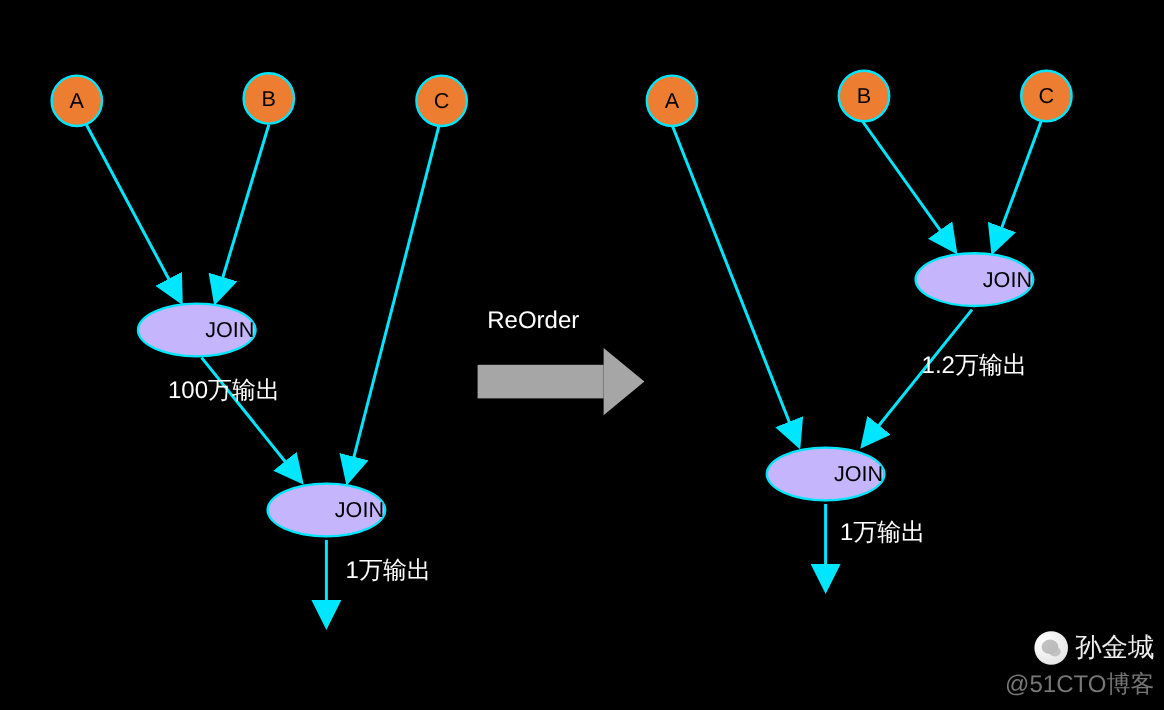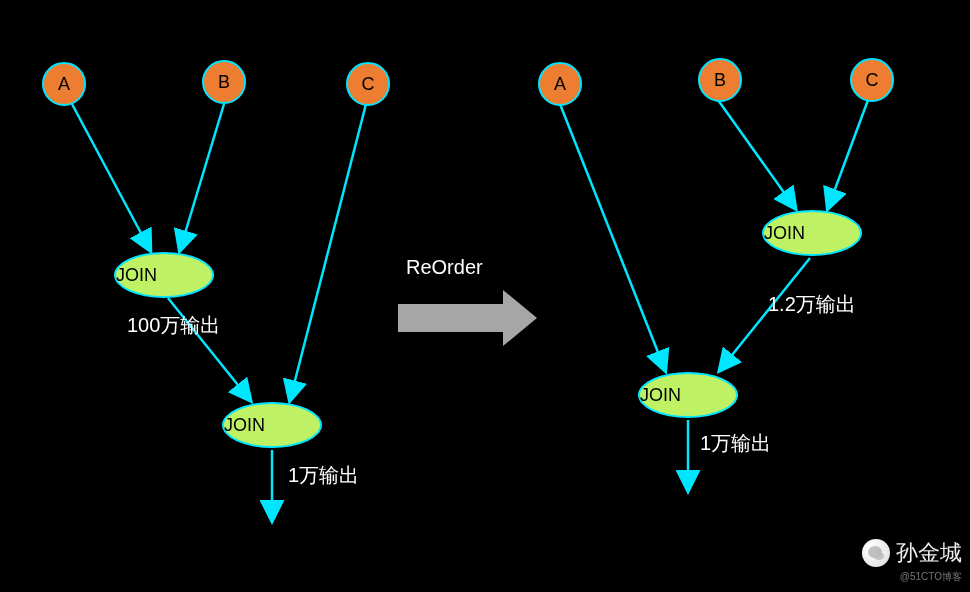--- a/index.html
+++ b/index.html
@@ -23,25 +23,25 @@
     justify-content: center;
     color: #000;
     font-size: 18px;
     font-weight: 400;
   }
   .ellipse {
     position: absolute;
     width: 100px;
     height: 46px;
     border-radius: 50%;
-    background: #bef264;
+    background: #c4b5fd;
     border: 2px solid #00e6ff;
     display: flex;
     align-items: center;
-    justify-content: flex-start;
+    justify-content: flex-end;
     color: #000;
     font-size: 18px;
     font-weight: 400;
   }
   .label {
     position: absolute;
     color: #fff;
     font-size: 20px;
     white-space: nowrap;
   }
@@ -75,21 +75,21 @@
     top: 7px;
     width: 14px;
     height: 12px;
     background: #888;
     border-radius: 50%;
     box-shadow: 4px 4px 0 -2px #999;
     opacity: .5;
   }
   .wm-bottom {
     color: #777;
-    font-size: 10px;
+    font-size: 20px;
     margin-top: 2px;
   }
   svg.edges {
     position: absolute;
     left: 0;
     top: 0;
     width: 970px;
     height: 592px;
     pointer-events: none;
   }
@@ -140,21 +140,21 @@
 <div class="circle" style="left:202px; top:60px;">
     <span>B</span>
   </div>
 <div class="circle" style="left:346px; top:62px;">
     <span>C</span>
   </div>
 
 <div class="ellipse" style="left:114px; top:252px;">
     <span>JOIN</span>
   </div>
-<div class="label" style="left:127px; top:312px;">100万输出</div>
+<div class="label" style="left:140px; top:312px;">100万输出</div>
 
 <div class="ellipse" style="left:222px; top:402px;">
     <span>JOIN</span>
   </div>
 <div class="label" style="left:288px; top:462px;">1万输出</div>
 
 <div class="label" style="left:406px; top:256px;">ReOrder</div>
 <div class="arrow-big" style="left:398px; top:290px;">
   <div class="arrow-shaft"></div>
   <div class="arrow-head"></div>

